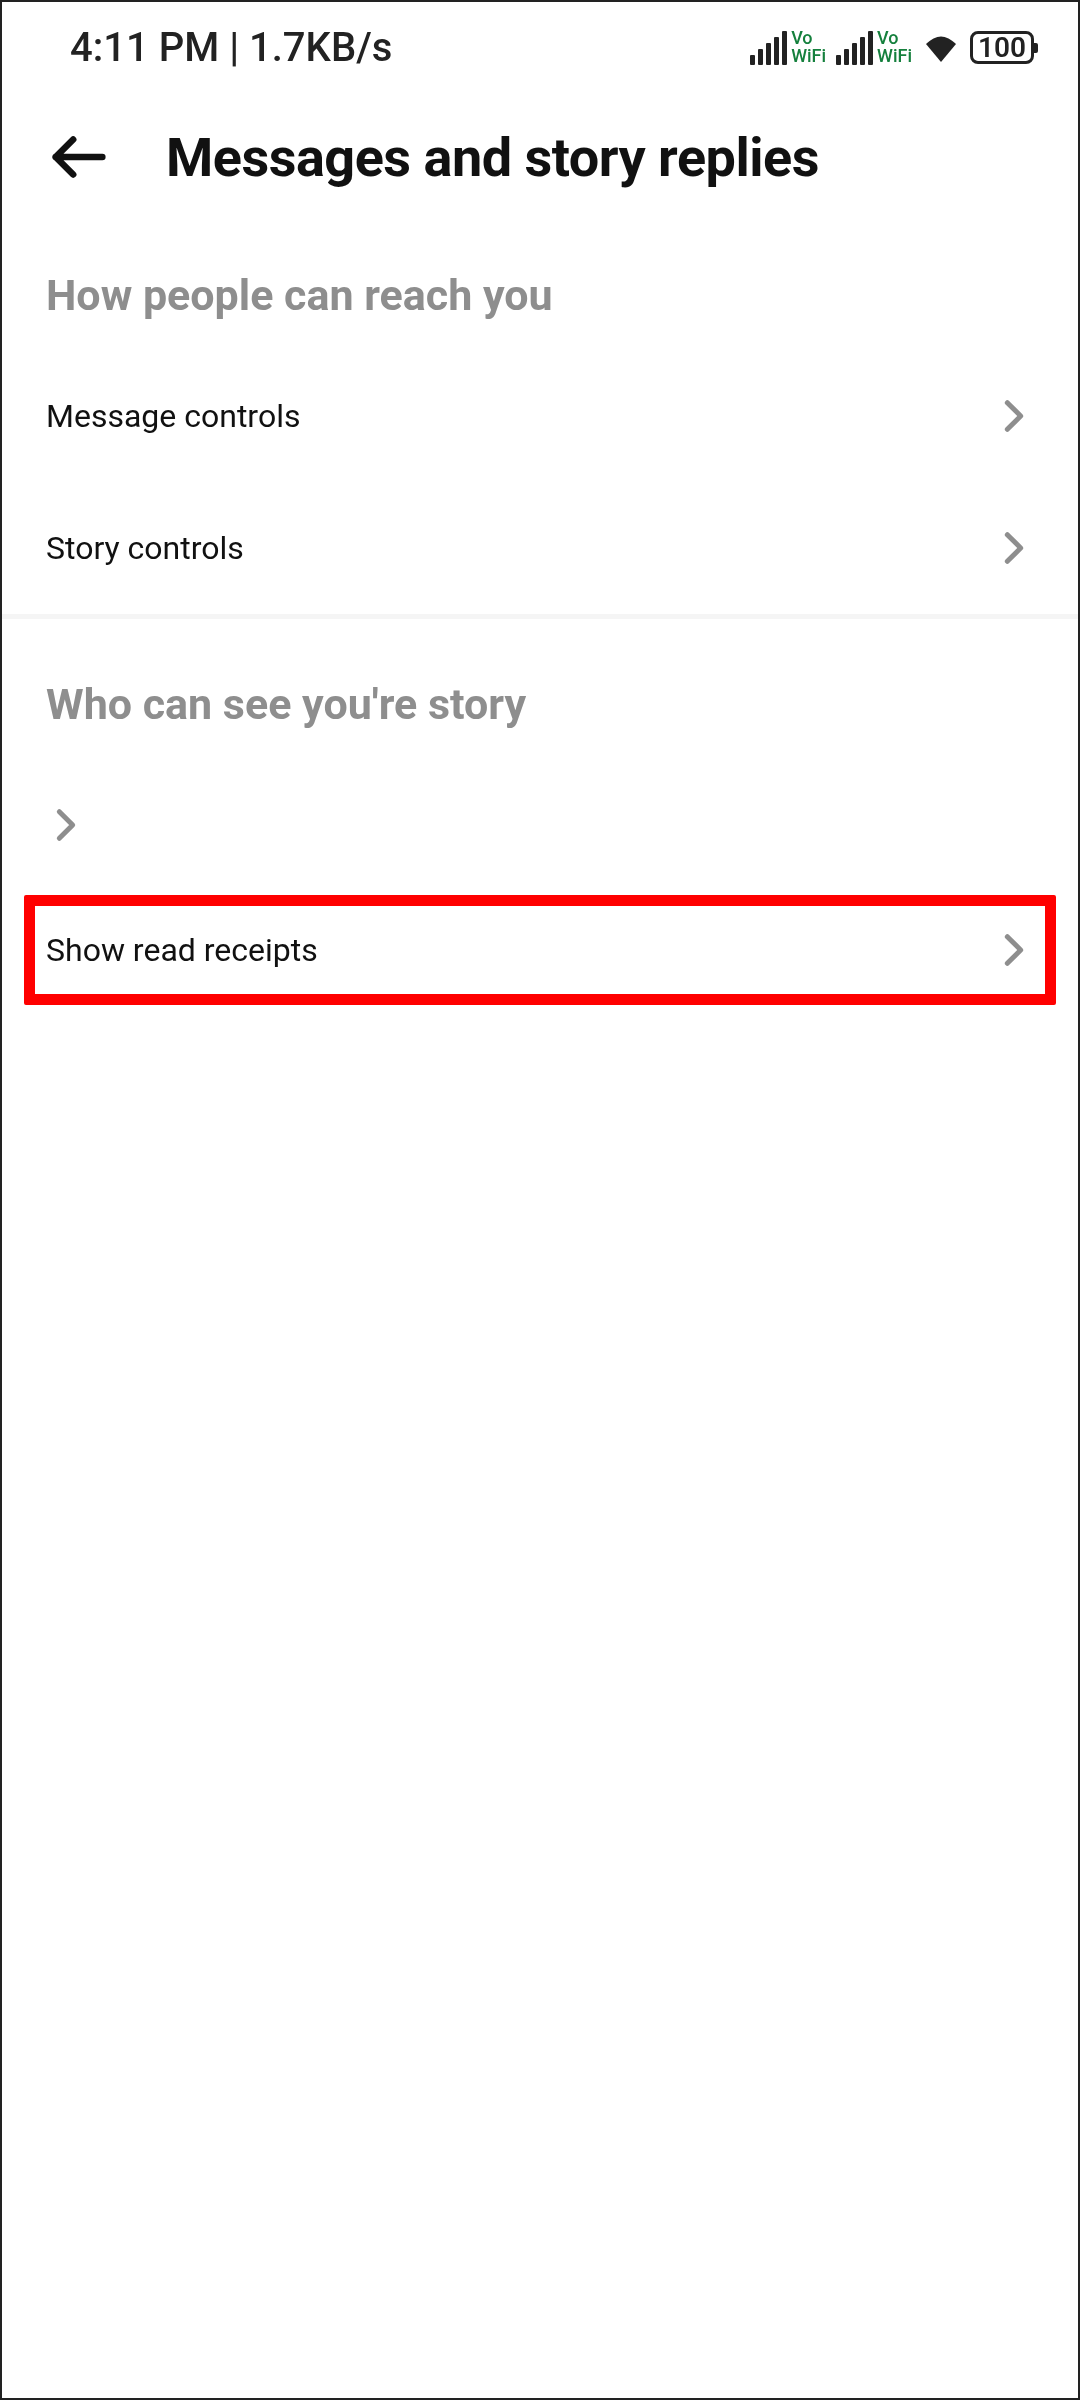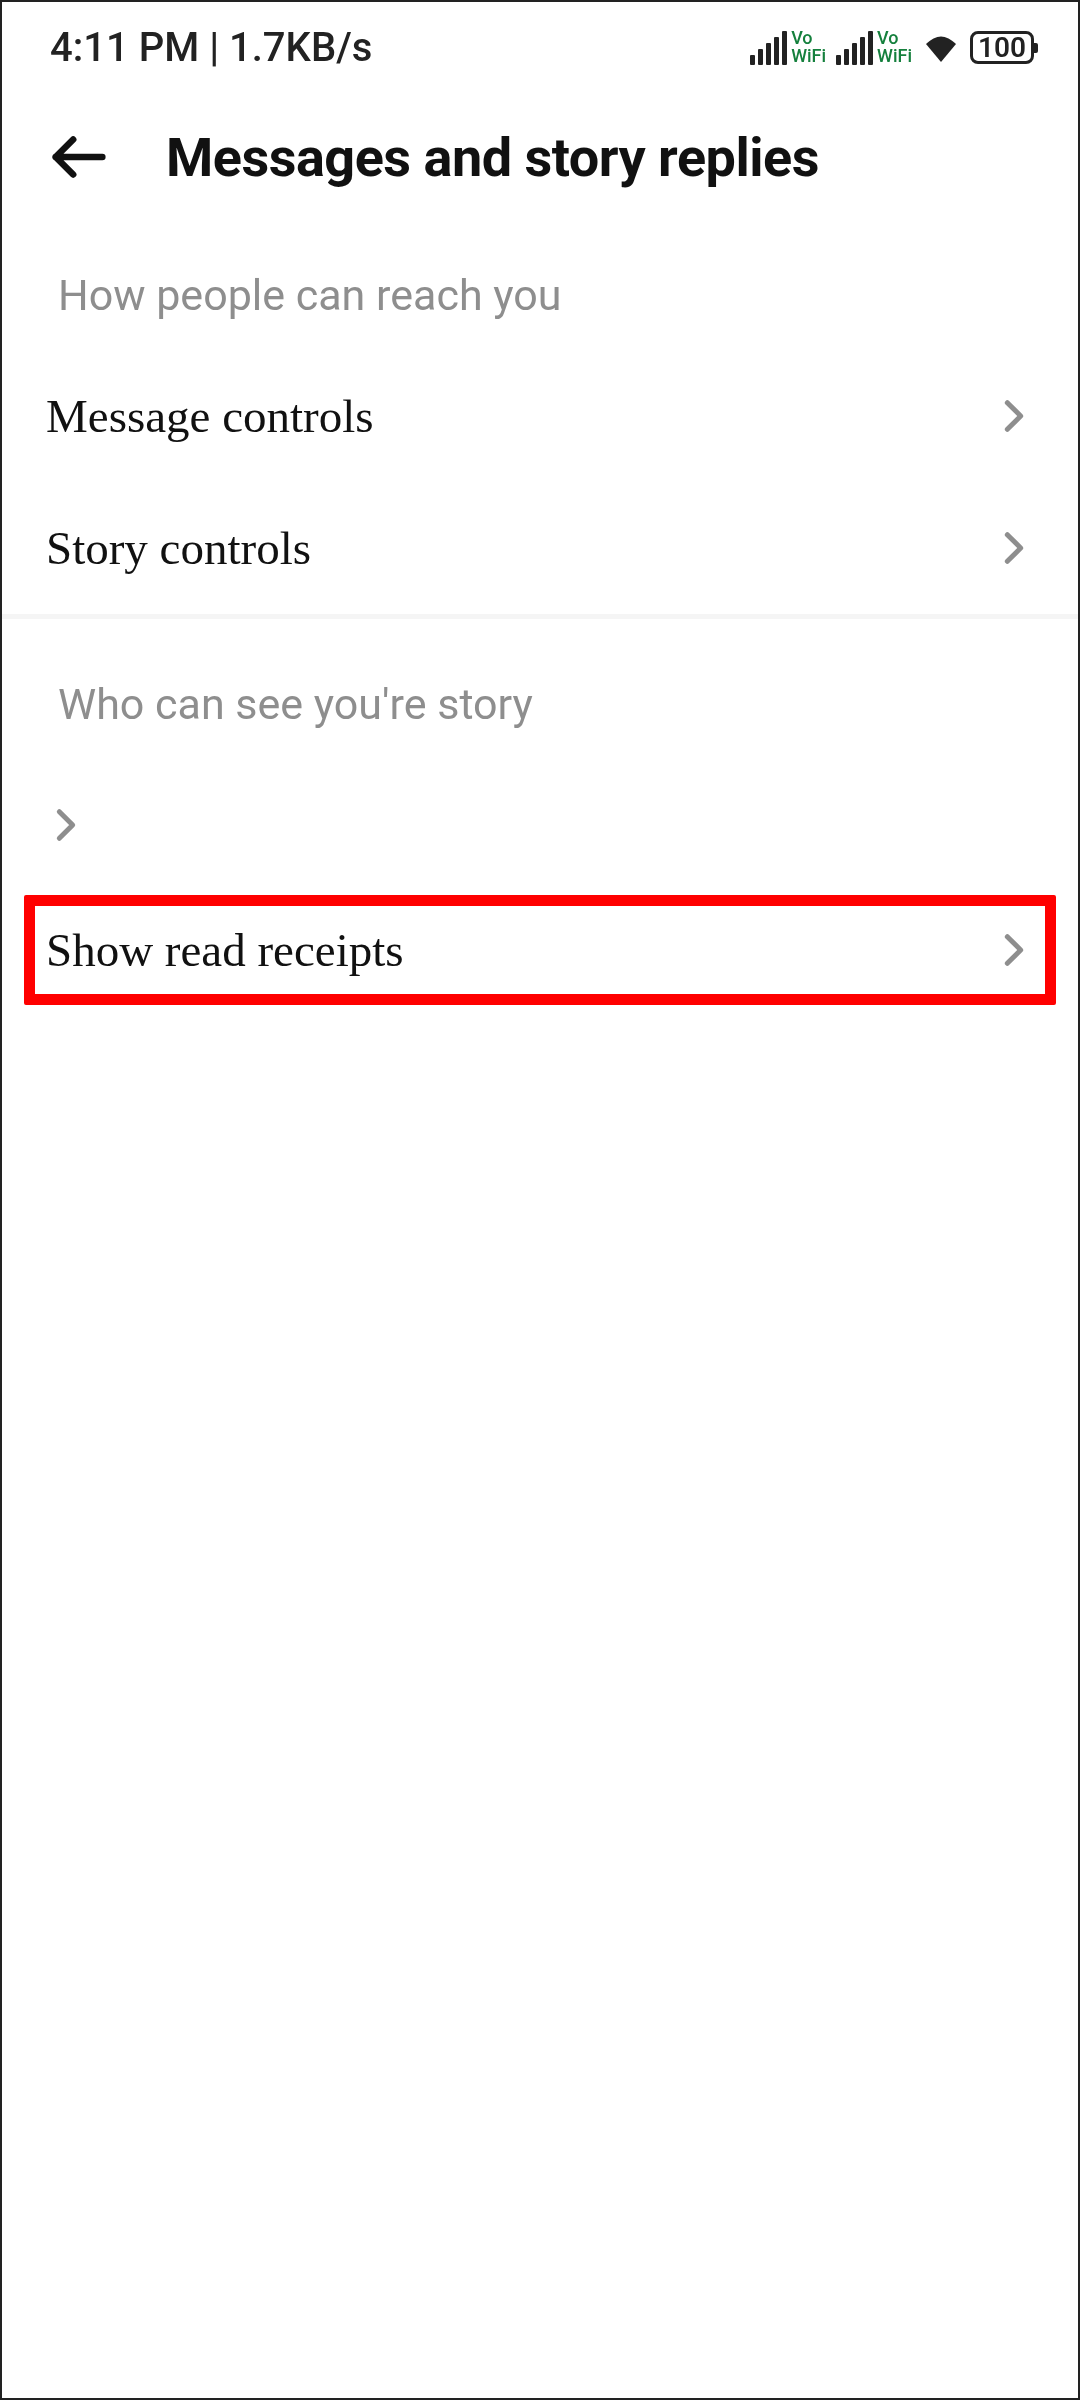--- a/index.html
+++ b/index.html
@@ -15,21 +15,21 @@
     position: relative;
     border: 2px solid #222;
   }
   
   
   .status-bar {
     display: flex;
     justify-content: space-between;
     align-items: center;
     height: 90px;
-    padding: 0 44px 0 48px;
+    padding: 0 44px 0 68px;
   }
   .status-left {
     font-size: 40px;
     font-weight: 500;
     color: #222;
   }
   .status-right {
     display: flex;
     align-items: center;
     gap: 10px;
@@ -106,42 +106,41 @@
     font-size: 54px;
     font-weight: 700;
     color: #111;
     margin-left: 50px;
     letter-spacing: -0.5px;
   }
   
   
   .section-header {
     font-size: 43px;
-    font-weight: 400;
+    font-weight: 700;
     color: #8e8e8e;
-    padding: 60px 44px 30px 56px;
+    padding: 60px 44px 30px 44px;
   }
   .section-header.first {
     padding-top: 48px;
   }
   
   
   .row {
     display: flex;
     align-items: center;
     justify-content: space-between;
     height: 132px;
     padding: 0 44px;
     position: relative;
   }
   .row-label {
-    font-size: 47px;
+    font-size: 32px;
     font-weight: 400;
     color: #111;
-    font-family: Liberation Serif, serif;
   }
   .chevron {
     width: 40px;
     height: 40px;
     display: flex;
     align-items: center;
     justify-content: center;
   }
   
   

